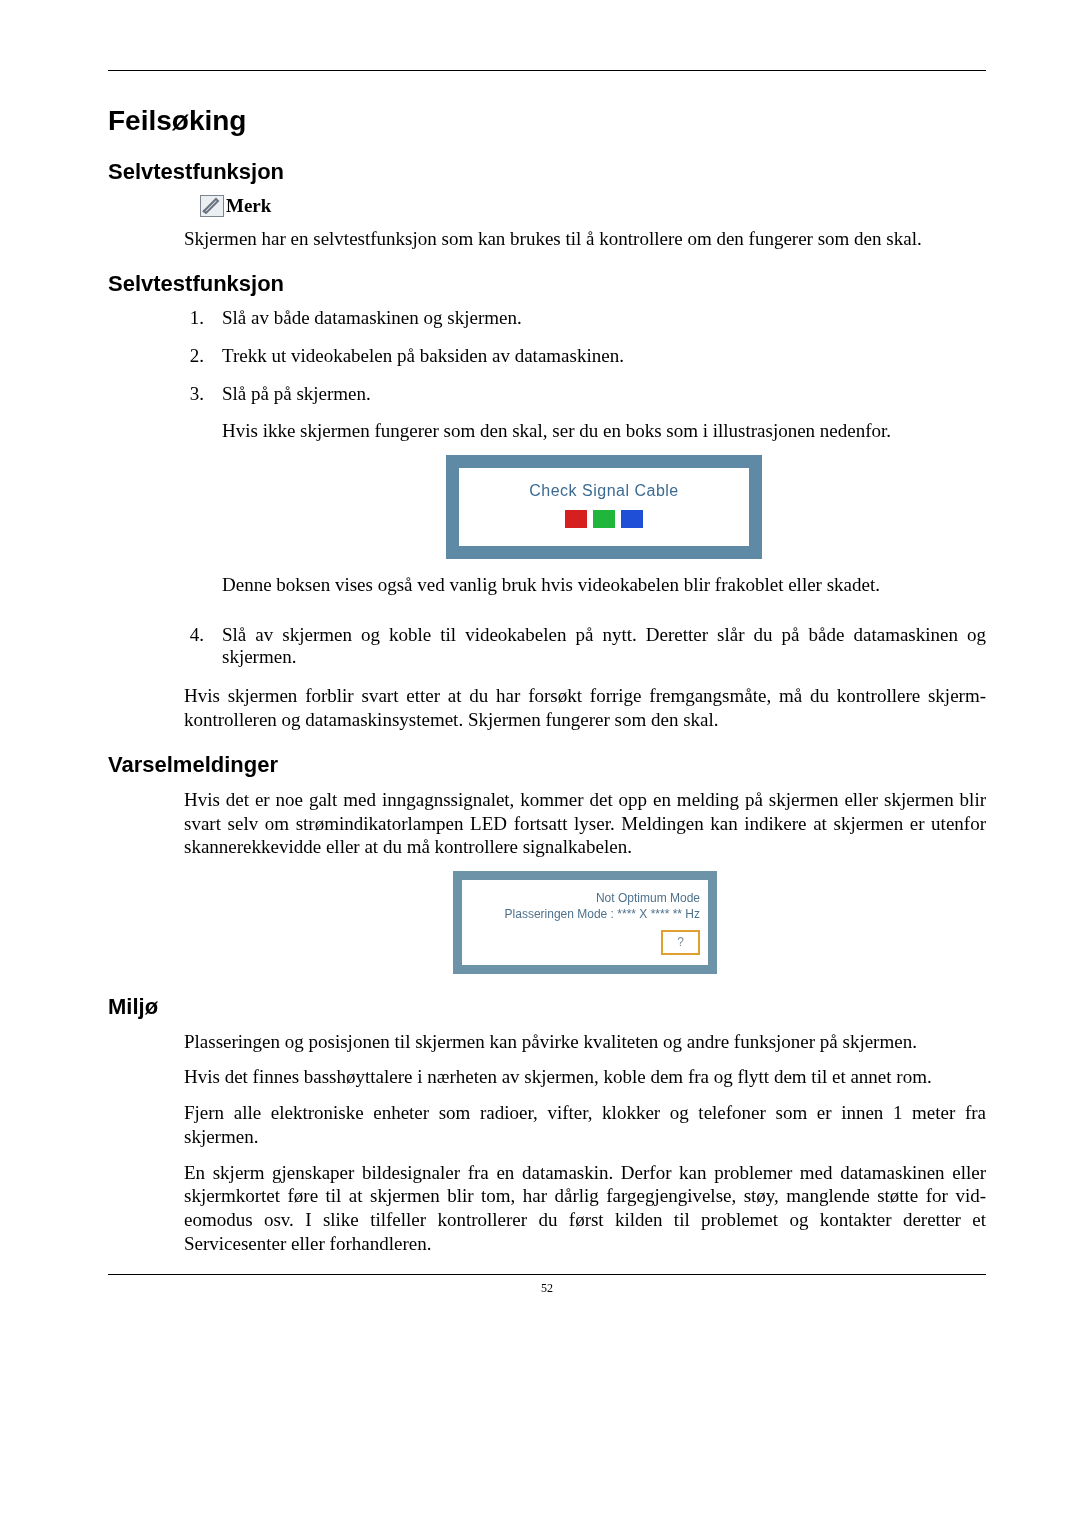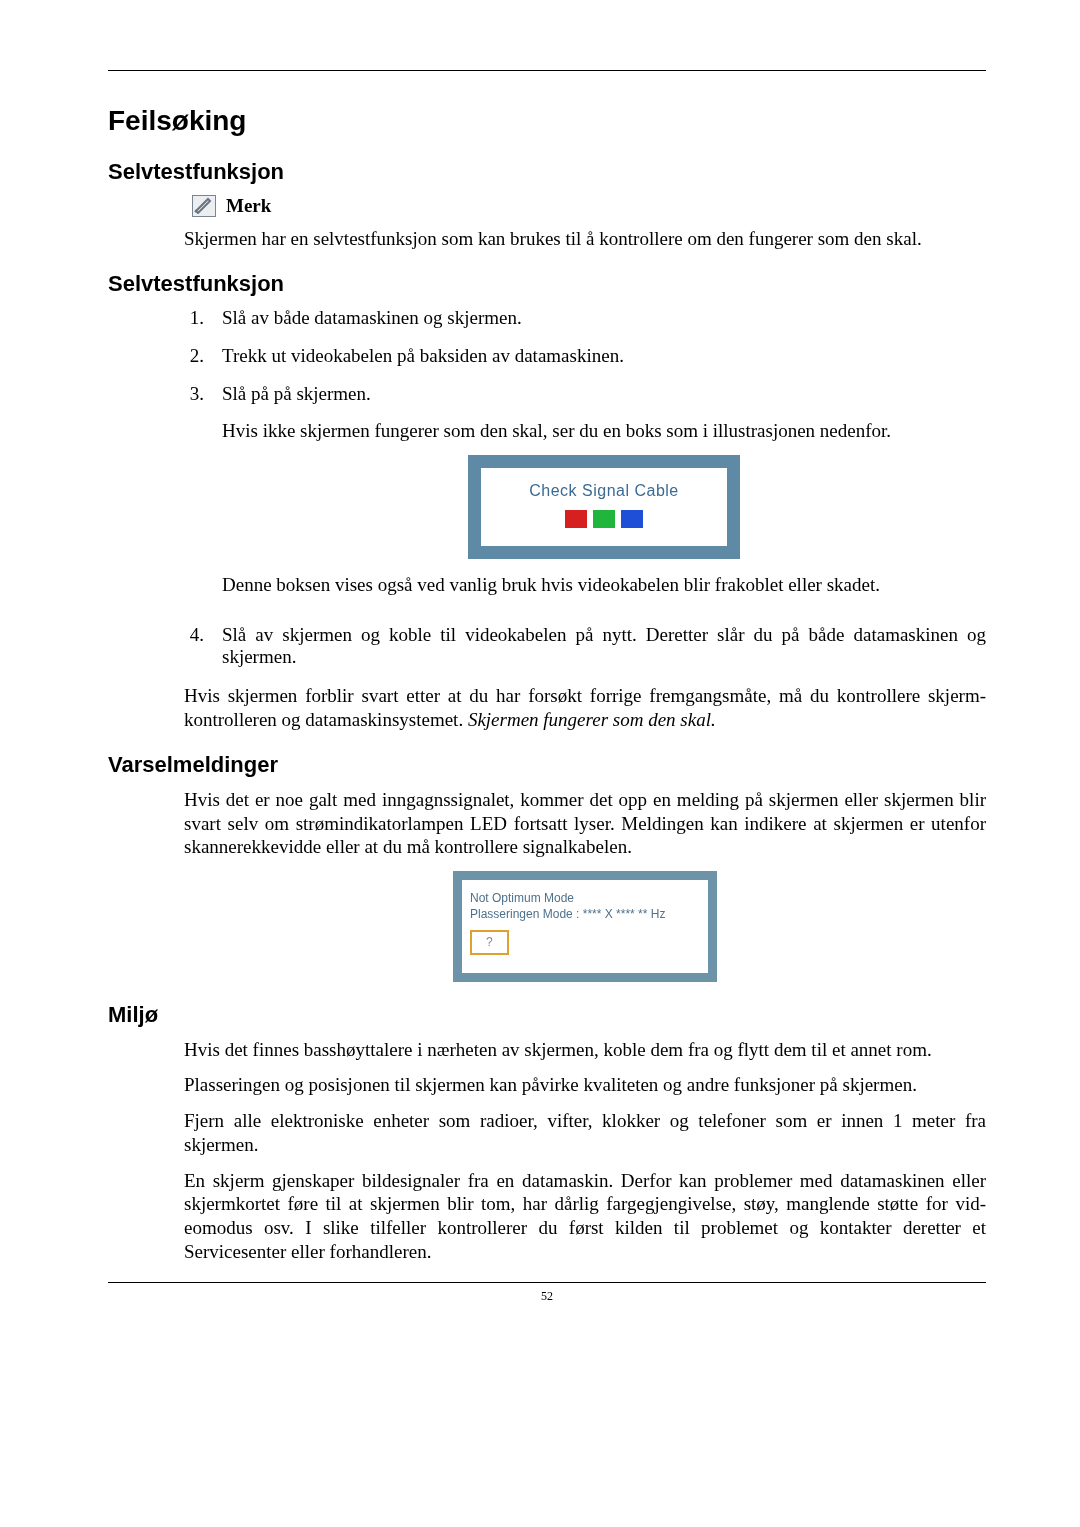--- a/index.html
+++ b/index.html
@@ -32,22 +32,22 @@
     font-weight: bold;
     font-size: 22px;
     margin: 20px 0 10px 0;
   }
   .indent {
     margin-left: 76px;
   }
   .note-row {
     display: flex;
     align-items: flex-end;
-    gap: 10px;
-    margin: 2px 0 10px 8px;
+    gap: 2px;
+    margin: 2px 0 10px 16px;
   }
   .note-icon {
     width: 24px;
     height: 22px;
     box-sizing: border-box;
     border: 1.5px solid #7a8590;
     background: #eceff2;
     position: relative;
     display: inline-block;
   }
@@ -88,26 +88,26 @@
     flex: none;
     text-align: right;
   }
   ol.steps > li > .body {
     flex: 1 1 auto;
     text-align: justify;
   }
   .sub {
     margin-top: 14px;
   }
-  .italic { font-style: italic; }
+  .italic { }
 
   
   .sig-box {
     margin: 10px auto 14px auto;
-    width: 272px;
+    width: 316px;
   }
   .sig-outer {
     border: 3px solid #5e8aa5;
     background: #5e8aa5;
     padding: 10px;
     box-sizing: border-box;
   }
   .sig-inner {
     background: #fff;
     padding: 14px 0 18px 0;
@@ -138,22 +138,22 @@
     margin: 8px auto 10px auto;
     width: 264px;
   }
   .opt-outer {
     border: 3px solid #6d93a8;
     background: #6d93a8;
     padding: 6px;
   }
   .opt-inner {
     background: #fff;
-    padding: 10px 8px 18px 8px;
-    text-align: left;
+    padding: 10px 8px 10px 8px;
+    text-align: right;
     font-family: Arial, sans-serif;
     color: #4e718c;
     font-size: 12px;
     line-height: 1.35;
   }
   .opt-btn {
     display: inline-block;
     margin-top: 8px;
     border: 2px solid #e0a030;
     color: #7a8b96;
@@ -251,22 +251,22 @@
         <div>Not Optimum Mode</div>
         <div>Plasseringen Mode : **** X **** ** Hz</div>
         <div class="opt-btn">?</div>
       </div>
         </div>
     </div>
   </div>
 
   <h2 class="section">Miljø</h2>
   <div class="indent">
+    <p class="para">Plasseringen og posisjonen til skjermen kan påvirke kvaliteten og andre funksjoner på skjermen.</p>
     <p class="para">Hvis det finnes basshøyttalere i nærheten av skjermen, koble dem fra og flytt dem til et annet rom.</p>
-    <p class="para">Plasseringen og posisjonen til skjermen kan påvirke kvaliteten og andre funksjoner på skjermen.</p>
     <p class="para">Fjern alle elektroniske enheter som radioer, vifter, klokker og telefoner som er innen 1 meter fra skjermen.</p>
   </div>
 
   <div class="indent">
     <p class="para">En skjerm gjenskaper bildesignaler fra en datamaskin. Derfor kan problemer med datamaskinen eller skjermkortet føre til at skjermen blir tom, har dårlig fargegjengivelse, støy, manglende støtte for vid-eomodus osv. I slike tilfeller kontrollerer du først kilden til problemet og kontakter deretter et Servicesenter eller forhandleren.</p>
   </div>
 
   <div class="footer-rule"></div>
   <div class="page-num">52</div>
 

